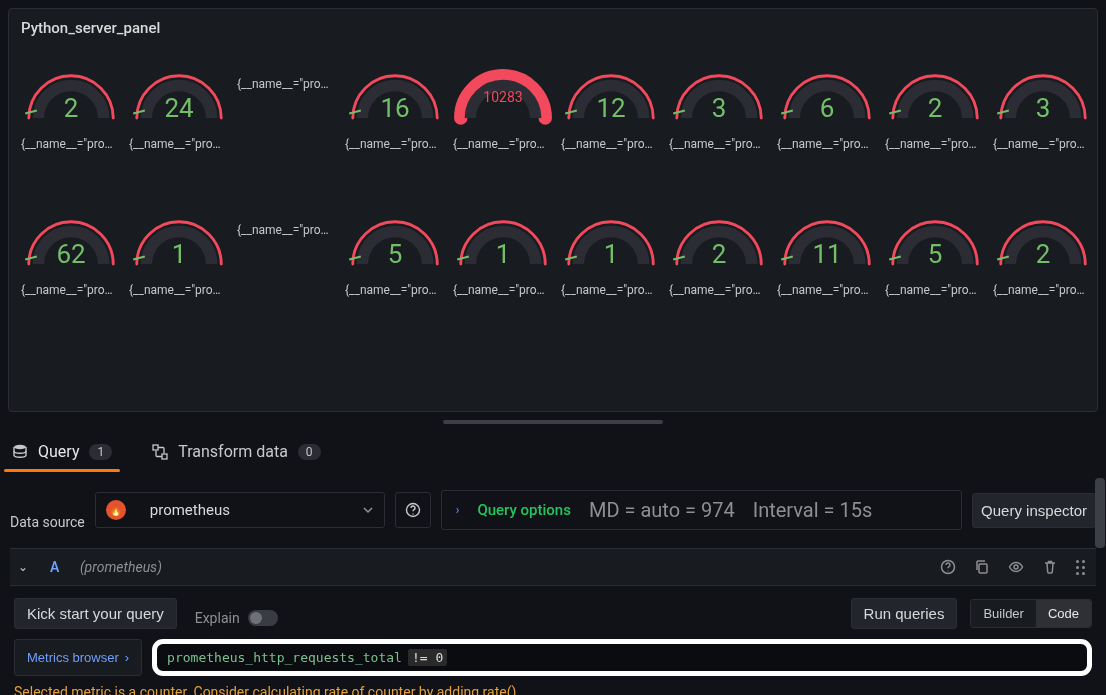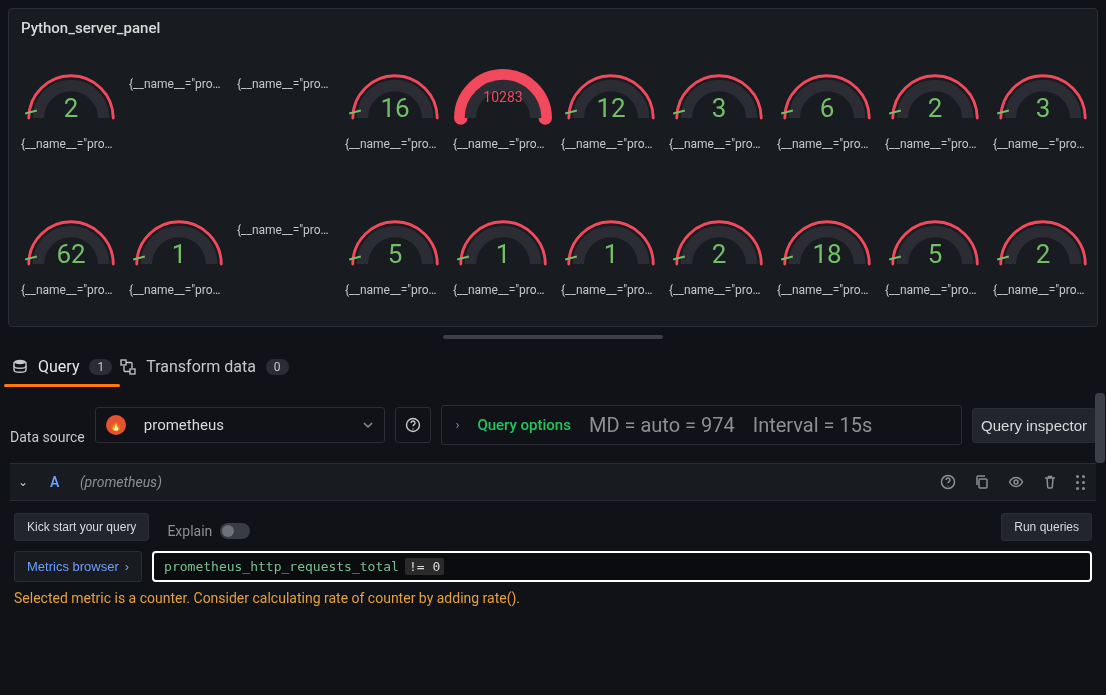--- a/index.html
+++ b/index.html
@@ -11,21 +11,21 @@
     width: 1106px;
     height: 695px;
     overflow: hidden;
   }
   .panel {
     margin: 8px;
     border: 1px solid #2c2d34;
     border-radius: 4px;
     background: #181b1f;
     padding: 8px 8px 4px 8px;
-    height: 319px;
+    height: 404px;
   }
   .panel-title {
     color: #d8d9da;
     font-size: 15px;
     font-weight: 500;
     padding: 2px 0 8px 4px;
   }
   .gauge-grid {
     display: grid;
     grid-template-columns: repeat(10, 1fr);
@@ -85,20 +85,21 @@
     height: 4px;
     width: 220px;
     background: #3d3f46;
     margin: 8px auto 0 auto;
     border-radius: 2px;
   }
 
   .tabs {
     display: flex;
     align-items: center;
+    gap: 32px;
     padding: 8px 8px 0 8px;
     border-bottom: 1px solid #111217;
   }
   .tab {
     display: flex;
     align-items: center;
     gap: 10px;
     padding: 10px 4px;
     color: #c7c7cc;
     font-size: 16px;
@@ -143,21 +144,21 @@
     border-radius: 4px;
   }
   .ds-label { color: #c7c7cc; font-size: 14px; margin-top: 24px; }
   .ds-select {
     display: flex; align-items: center; gap: 10px;
     border: 1px solid #2c2d34; border-radius: 3px;
     padding: 7px 10px; width: 290px;
     background: #111217; cursor: pointer;
     justify-content: space-between;
   }
-  .ds-select .left { display:flex; align-items:center; gap:18px; color:#d8d9da; font-size:15px;text-align:right;}
+  .ds-select .left { display:flex; align-items:center; gap:24px; color:#d8d9da; font-size:15px;text-align:right;}
   .prom-icon {
     width: 20px; height: 20px; border-radius: 50%;
     background: #e6522c;
     display: inline-flex; align-items: center; justify-content: center;
   }
   .prom-icon::after { content:"🔥"; font-size:11px; filter: grayscale(0.2); }
   .sq-btn {
     width: 36px; height: 36px;
     border: 1px solid #2c2d34; border-radius: 3px;
     display:flex; align-items:center; justify-content:center;
@@ -194,42 +195,42 @@
   .dots { width:14px; cursor:grab; display:grid; grid-template-columns:repeat(2,3px); gap:3px; }
   .dots span { width:3px; height:3px; background:#8e8e93; border-radius:50%; }
 
   .q-tools {
     display:flex; align-items:center; gap:18px;
     padding: 12px 4px 10px 4px;
   }
   .sm-btn {
     border:1px solid #2c2d34; border-radius:3px;
     background:#22252b; color:#d8d9da;
-    padding:6px 12px; font-size:12px; cursor:pointer;text-align:center;
+    padding:6px 12px; font-size:15px; cursor:pointer;text-align:center;
   }
   .explain { display:flex; align-items:center; gap:8px; color:#8e8e93; font-size:14px;margin-top:8px; }
   .switch {
     width:30px; height:16px; border-radius:8px; background:#3a3c43;
     position:relative; cursor:pointer;
   }
   .switch::after { content:""; position:absolute; left:2px; top:2px; width:12px; height:12px; border-radius:50%; background:#6f7176; }
   .q-tools .right { margin-left:auto; display:flex; align-items:center; gap:13px; }
   .seg { display:flex; border:1px solid #2c2d34; border-radius:3px; overflow:hidden; }
   .seg button { background:#181b1f; color:#c7c7cc; border:none; padding:6px 12px; font-size:13px; cursor:pointer; }
   .seg button.active { background:#2f3035; color:#e6e6ea; }
 
   .q-expr-row { display:flex; align-items:stretch; gap:10px; padding: 0 4px 8px 4px; }
   .mb-btn {
     border:1px solid #2c2d34; border-radius:3px;
     background:#181b1f; color:#6e9fff;
     padding:6px 12px; font-size:13px; cursor:pointer;
     display:flex; align-items:center; gap:6px;text-align:center;
   }
   .expr {
-    flex:1; border:2px solid #ffffff; border-radius:4px;
+    flex:1; border:5px solid #ffffff; border-radius:11px;
     background:#0b0c0f; padding:6px 10px;
     font-family: "SFMono-Regular", Consolas, monospace; font-size:13px;
   }
   .expr .metric { color:#7ac08f; }
   .expr .op { background:#2a2a2a; color:#d8d9da; padding:1px 4px; margin-left:6px; border-radius:2px; }
   .hint { color:#e5a13a; font-size:14px; padding: 0 4px 8px 4px; }
 </style>
 </head>
 <body>
 
@@ -241,20 +242,28 @@
           <svg viewBox="0 0 100 60">
             <path d="M6,54 A44,44 0 0 1 94,54" fill="none" stroke="#f2495c" stroke-width="3" stroke-linecap="round"></path>
             <path d="M16,54 A34,34 0 0 1 84,54" fill="none" stroke="#2c2d34" stroke-width="12" stroke-linecap="butt"></path>
           </svg>
           <div class="tick"></div>
           <div class="gauge-val green">2</div>
         </div>
         <div class="gauge-label">{__name__="prom…</div>
       </div>
       <div class="gauge-cell">
+        <div class="gauge-wrap">
+          <svg viewBox="0 0 100 60">
+            <path d="M6,54 A44,44 0 0 1 94,54" fill="none" stroke="#f2495c" stroke-width="3" stroke-linecap="round"></path>
+            <path d="M16,54 A34,34 0 0 1 84,54" fill="none" stroke="#2c2d34" stroke-width="12" stroke-linecap="butt"></path>
+          </svg>
+          <div class="tick"></div>
+          <div class="gauge-val green">24</div>
+        </div>
         <div class="gauge-label">{__name__="prom…</div>
       </div>
       <div class="gauge-cell">
         <div class="gauge-label">{__name__="prom…</div>
       </div>
       <div class="gauge-cell">
         <div class="gauge-wrap">
           <svg viewBox="0 0 100 60">
             <path d="M6,54 A44,44 0 0 1 94,54" fill="none" stroke="#f2495c" stroke-width="3" stroke-linecap="round"></path>
             <path d="M16,54 A34,34 0 0 1 84,54" fill="none" stroke="#2c2d34" stroke-width="12" stroke-linecap="butt"></path>
@@ -398,21 +407,21 @@
         </div>
         <div class="gauge-label">{__name__="prom…</div>
       </div>
       <div class="gauge-cell">
         <div class="gauge-wrap">
           <svg viewBox="0 0 100 60">
             <path d="M6,54 A44,44 0 0 1 94,54" fill="none" stroke="#f2495c" stroke-width="3" stroke-linecap="round"></path>
             <path d="M16,54 A34,34 0 0 1 84,54" fill="none" stroke="#2c2d34" stroke-width="12" stroke-linecap="butt"></path>
           </svg>
           <div class="tick"></div>
-          <div class="gauge-val green">18</div>
+          <div class="gauge-val green">11</div>
         </div>
         <div class="gauge-label">{__name__="prom…</div>
       </div>
       <div class="gauge-cell">
         <div class="gauge-wrap">
           <svg viewBox="0 0 100 60">
             <path d="M6,54 A44,44 0 0 1 94,54" fill="none" stroke="#f2495c" stroke-width="3" stroke-linecap="round"></path>
             <path d="M16,54 A34,34 0 0 1 84,54" fill="none" stroke="#2c2d34" stroke-width="12" stroke-linecap="butt"></path>
           </svg>
           <div class="tick"></div>
@@ -520,20 +529,24 @@
   </div>
 
   <div class="q-tools">
     <button class="sm-btn">Kick start your query</button>
     <span class="explain">
       <span>Explain</span>
       <span class="switch"></span>
     </span>
     <span class="right">
       <button class="sm-btn">Run queries</button>
+      <span class="seg">
+        <button>Builder</button>
+        <button class="active">Code</button>
+      </span>
     </span>
   </div>
 
   <div class="q-expr-row">
     <button class="mb-btn">
       <span>Metrics browser</span>
       <span>›</span>
     </button>
     <div class="expr">
       <span class="metric">prometheus_http_requests_total</span><span class="op">!= 0</span>

